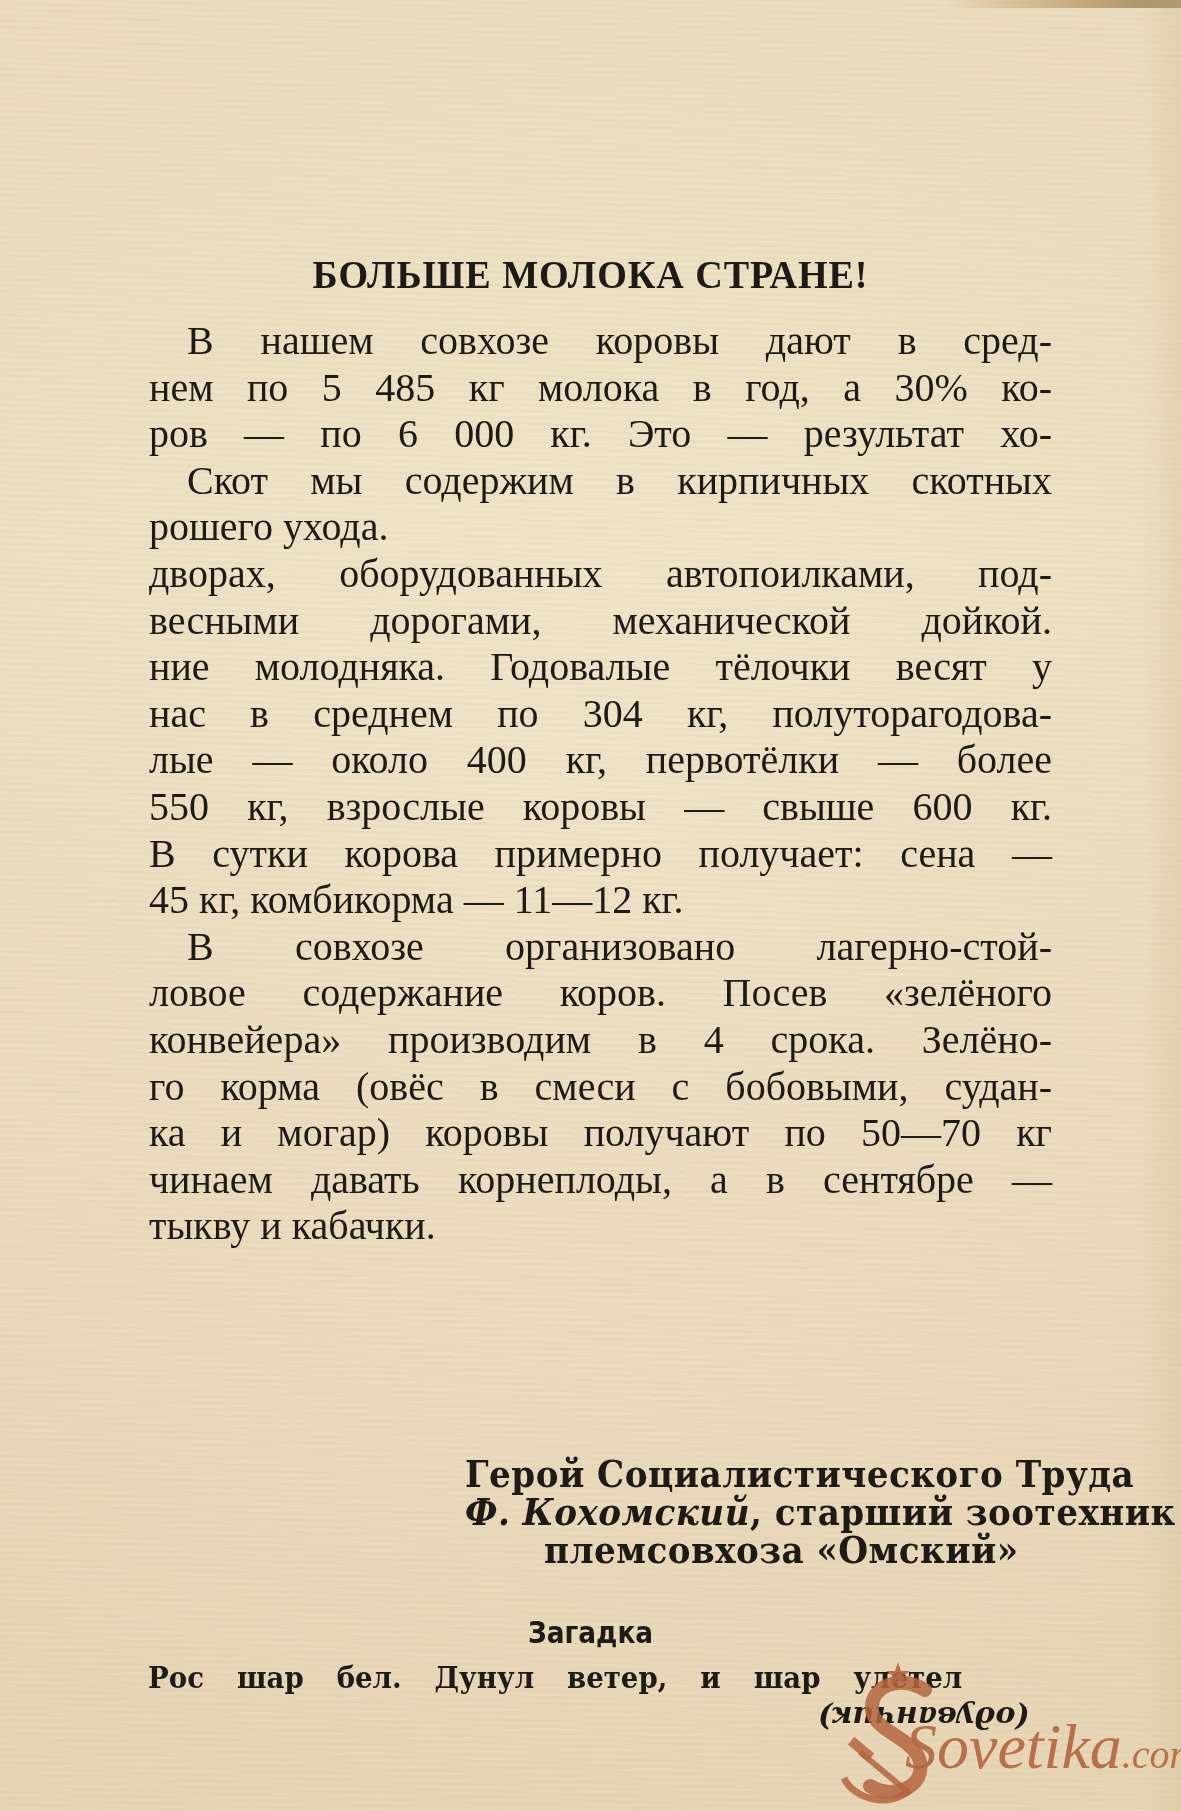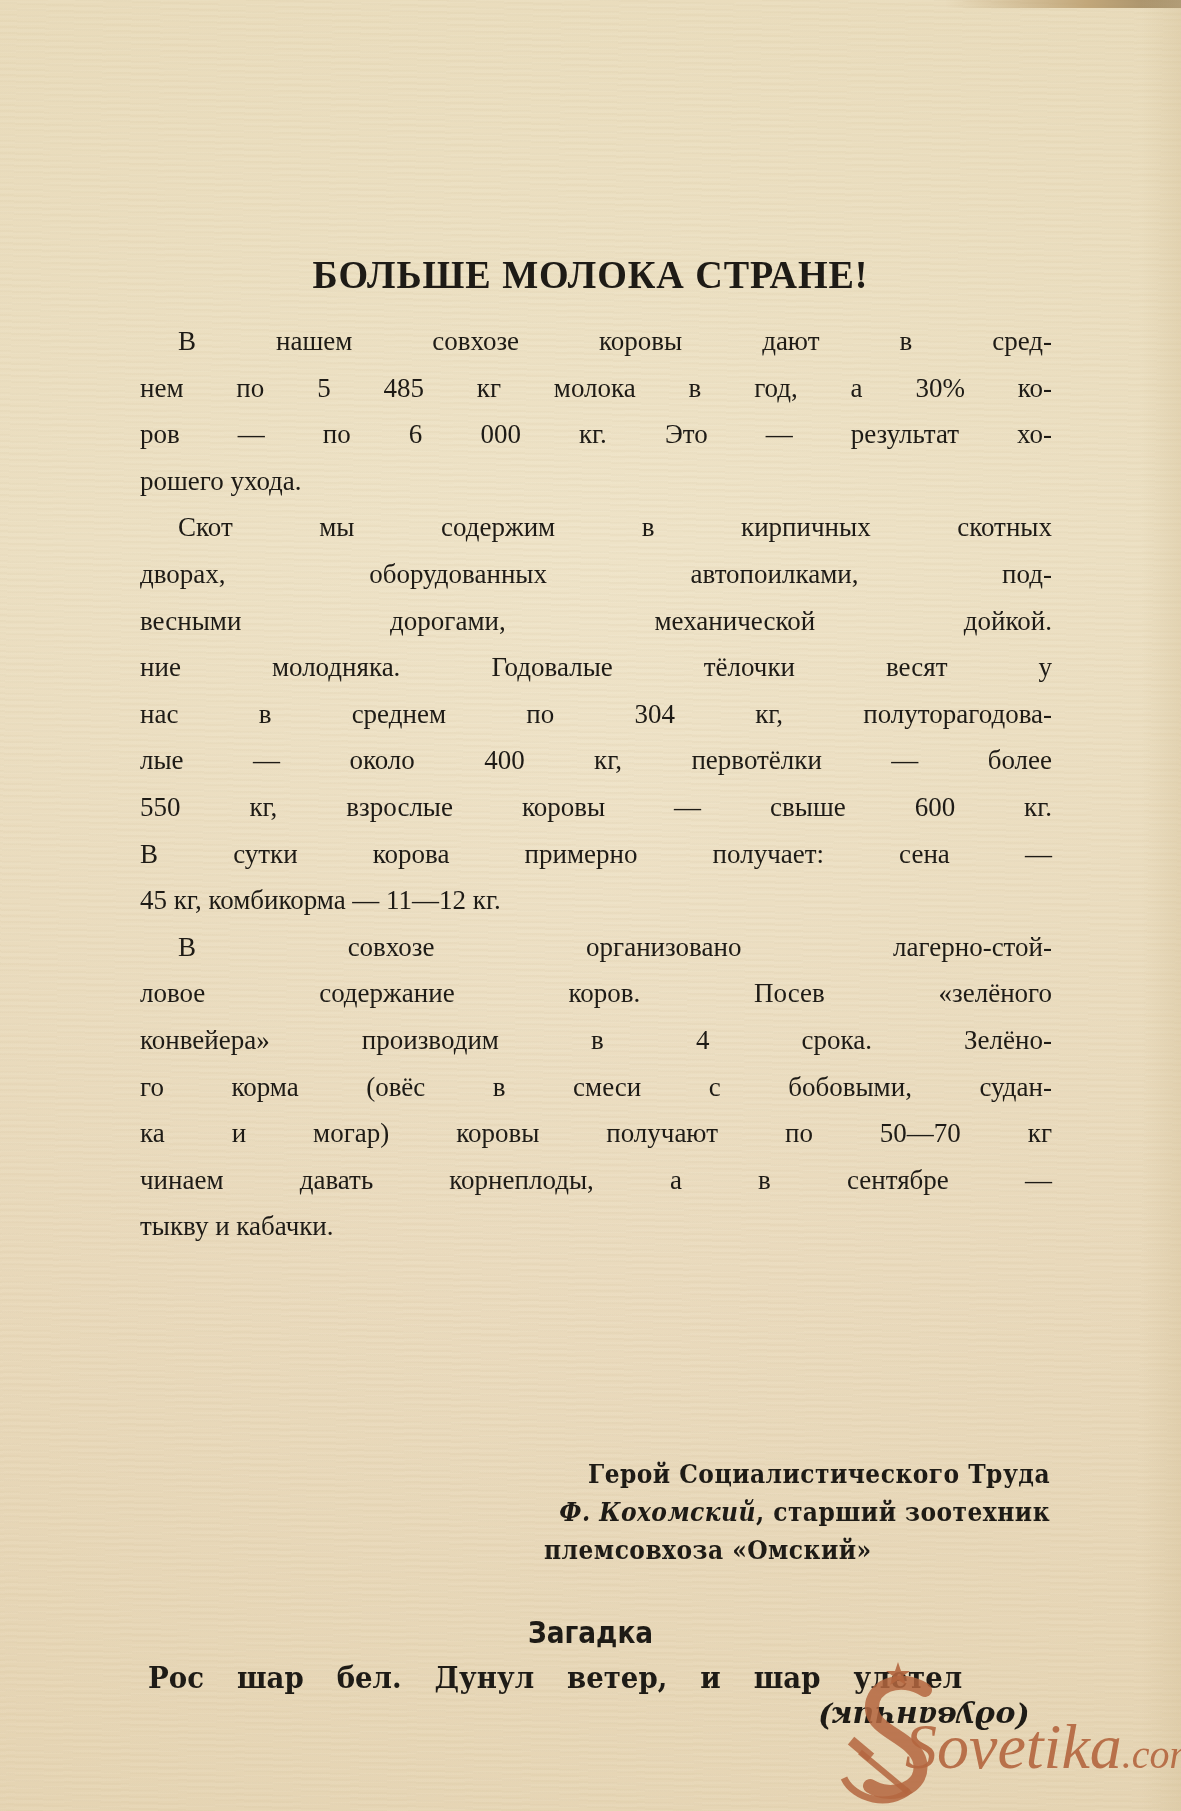--- a/index.html
+++ b/index.html
@@ -31,31 +31,32 @@
     position: absolute; left: 0; width: 1181px; top: 250px;
     text-align: center; font-size: 41px; font-weight: bold;
     letter-spacing: 1px;
     transform: scaleX(0.93);
   }
   .body-text {
     position: absolute; left: 140px; top: 318px; width: 912px;
   }
   .line {
     height: 46.6px; line-height: 46.6px;
-    font-size: 27px;
+    font-size: 40px;
     white-space: nowrap;
     text-align: justify;
     text-align-last: justify;
     overflow: visible;
+    margin-left: 9px;
   }
   .line.last { text-align-last: left; }
   .line.indent { padding-left: 38px; }
   .sign {
     position: absolute; left: 400px; width: 650px; top: 1455px;
-    font-size: 26px; font-weight: bold; font-family: "DejaVu Serif", serif;
+    font-size: 38px; font-weight: bold; font-family: "DejaVu Serif", serif;
     letter-spacing: 0.5px;
   }
   .sign div { height: 38px; line-height: 38px; white-space: nowrap; }
   .sign .s1 { text-align: right; transform: scaleX(0.9); transform-origin: right; }
   .sign .s2 { text-align: right; transform: scaleX(0.9); transform-origin: right; }
   .sign .s3 { padding-left: 160px; transform: scaleX(0.9); transform-origin: left; }
   .sign i { font-style: italic; }
   .riddle-title {
     position: absolute; left: 0; width: 1181px; top: 1615px;
     text-align: center; font-size: 30px; font-weight: bold;
@@ -94,23 +95,23 @@
 <div class="top-edge"></div>
 <div class="right-edge"></div>
 
 <div class="title">БОЛЬШЕ МОЛОКА СТРАНЕ!</div>
 
 <div class="body-text">
 
   <div class="line indent">В нашем совхозе коровы дают в сред-</div>
   <div class="line">нем по 5 485 кг молока в год, а 30% ко-</div>
   <div class="line">ров — по 6 000 кг. Это — результат хо-</div>
+  <div class="line indent">Скот мы содержим в кирпичных скотных</div>
+
   <div class="line last">рошего ухода.</div>
-
-  <div class="line indent">Скот мы содержим в кирпичных скотных</div>
   <div class="line">дворах, оборудованных автопоилками, под-</div>
   <div class="line">весными дорогами, механической дойкой.</div>
   <div class="line">ние молодняка. Годовалые тёлочки весят у</div>
   <div class="line">нас в среднем по 304 кг, полуторагодова-</div>
   <div class="line">лые — около 400 кг, первотёлки — более</div>
   <div class="line">550 кг, взрослые коровы — свыше 600 кг.</div>
 
   <div class="line">В сутки корова примерно получает: сена —</div>
   <div class="line last">45 кг, комбикорма — 11—12 кг.</div>
 

